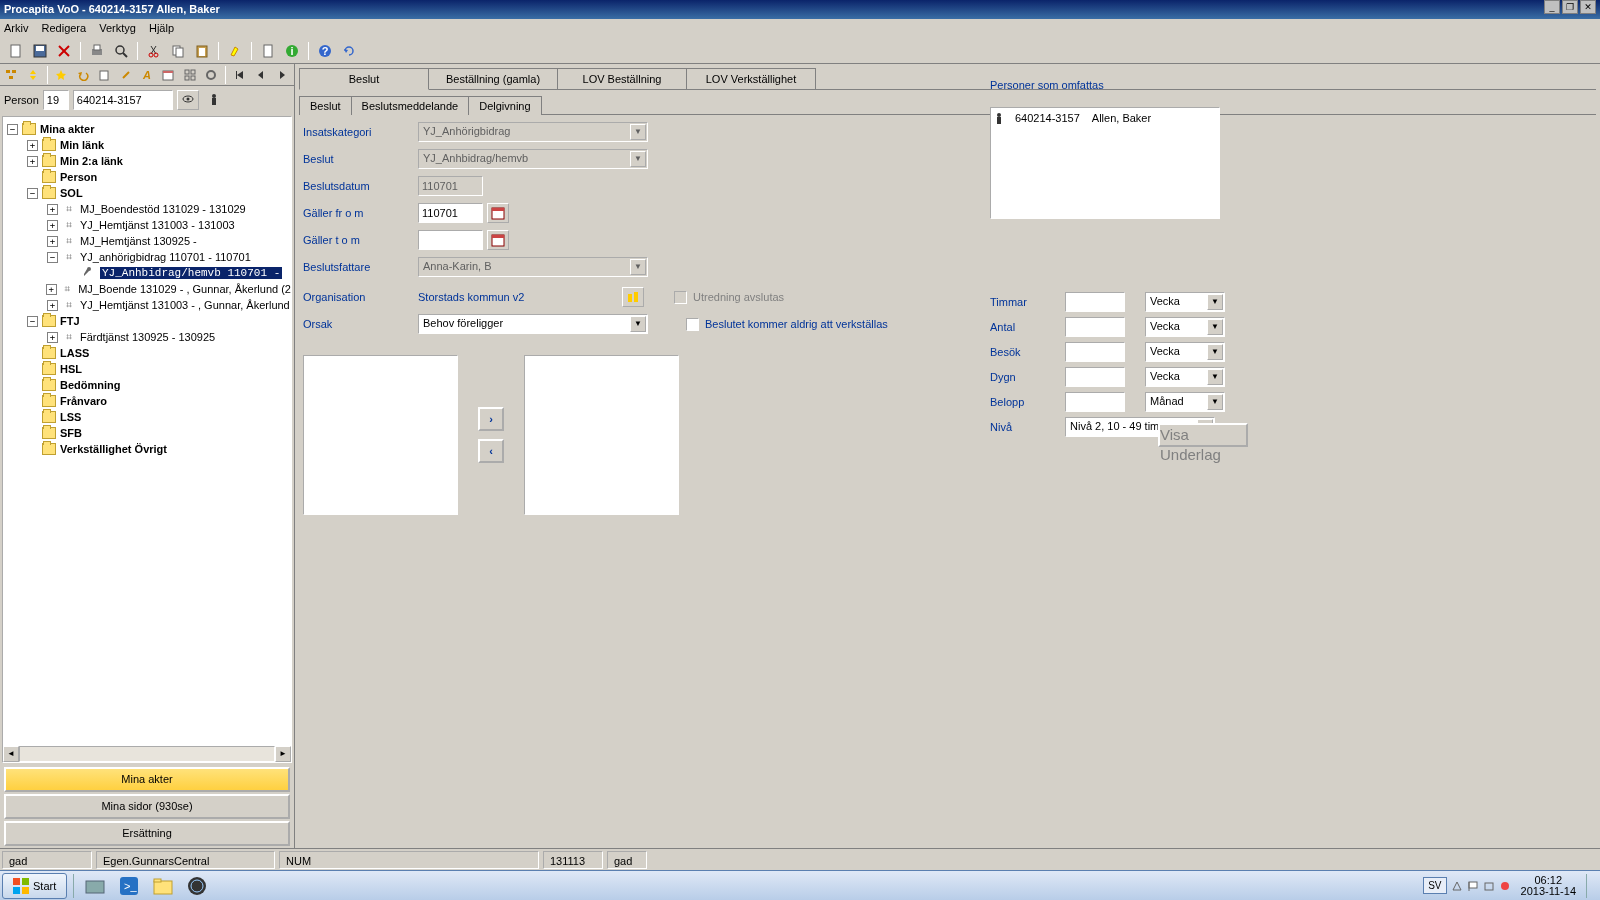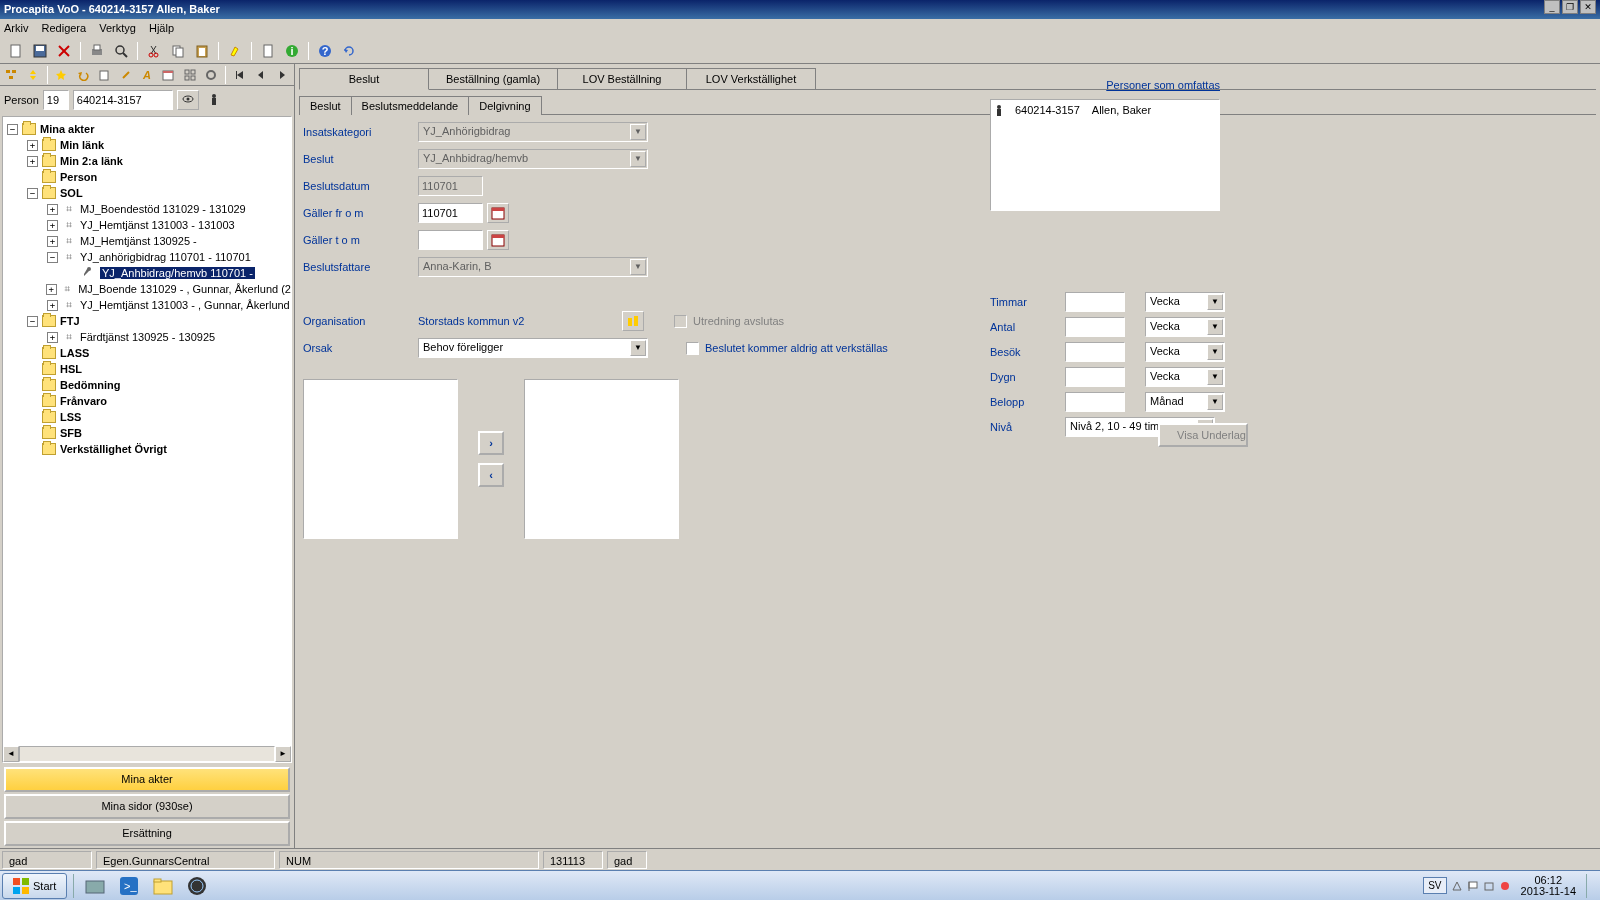--- a/index.html
+++ b/index.html
@@ -25,21 +25,21 @@
 .tree-container { flex:1; background:#fff; border:1px inset #fff; margin:2px; overflow:hidden; position:relative; }
 .tree { padding:4px 0; white-space:nowrap; }
 .tree-node { display:flex; align-items:center; height:16px; cursor:default; padding-left:4px; }
 .tree-exp { width:11px; height:11px; border:1px solid #808080; font-size:9px; line-height:9px; text-align:center; margin-right:4px; font-family:monospace; cursor:pointer; }
 .tree-space { width:15px; }
 .folder-icon { width:14px; height:12px; background:#ffe27a; border:1px solid #c0a030; margin-right:4px; position:relative; }
 .folder-icon::before { content:''; position:absolute; top:-3px; left:0; width:6px; height:3px; background:#ffe27a; border:1px solid #c0a030; border-bottom:none; }
 .hash-icon { width:14px; height:14px; margin-right:4px; display:flex; align-items:center; justify-content:center; font-size:10px; color:#666; }
 .wrench-icon { width:14px; height:14px; margin-right:4px; }
 .tree-label { }
-.tree-selected { background:#0a246a; color:#fff; padding:0 2px; }
+.tree-selected { background:#0a246a; color:#fff; padding:0 2px;font-family:Liberation Mono, monospace; }
 .tree-label.bold { font-weight:bold; }
 .indent { display:inline-block; }
 
 .tree-scroll { position:absolute; bottom:0; left:0; right:0; height:16px; background:#d4d0c8; display:flex; }
 .scroll-arrow { width:16px; height:16px; background:#d4d0c8; border:1px outset #fff; font-size:8px; line-height:14px; text-align:center; cursor:pointer; }
 .scroll-track { flex:1; background:#e8e4dc; border:1px inset #fff; }
 
 .nav-buttons { }
 .nav-btn { height:25px; border:2px outset #fff; margin:2px 4px; text-align:center; line-height:21px; cursor:pointer; }
 .nav-btn.active { background:linear-gradient(#ffe27a,#ffd040); }
@@ -58,41 +58,41 @@
 .form-label { width:115px; color:#003399; }
 .form-input { border:1px inset #fff; height:20px; padding:0 3px; background:#fff; }
 .form-input.ro { background:#d4d0c8; color:#606060; }
 .form-select { border:1px inset #fff; height:20px; width:230px; background:#fff; position:relative; }
 .form-select.ro { background:#d4d0c8; color:#606060; }
 .select-arrow { position:absolute; right:1px; top:1px; bottom:1px; width:16px; background:#d4d0c8; border:1px outset #fff; font-size:8px; text-align:center; line-height:14px; }
 .select-text { padding:2px 4px; display:block; }
 .cal-btn { width:22px; height:20px; border:1px outset #fff; background:#d4d0c8; margin-left:4px; display:flex; align-items:center; justify-content:center; cursor:pointer; }
 
 .persons-box { position:absolute; left:695px; top:130px; width:230px; }
-.persons-title { color:#003399; text-align:right; font-size:11px; margin-bottom:8px;text-decoration:underline; }
+.persons-title { color:#003399; text-align:left; font-size:11px; margin-bottom:16px; }
 .persons-list { border:1px inset #fff; background:#fff; height:112px; padding:4px; }
 .person-item { display:flex; gap:12px; }
 
 .check-row { display:flex; align-items:center; gap:6px; color:#808080; }
 .check-row.enabled { color:#003399; }
 .checkbox { width:13px; height:13px; border:1px inset #fff; background:#fff; }
 .checkbox.disabled { background:#d4d0c8; }
 
 .list-boxes { display:flex; gap:20px; align-items:center; margin-top:20px; }
 .list-box { width:155px; height:160px; border:1px inset #fff; background:#fff; }
 .arrow-btns { display:flex; flex-direction:column; gap:8px; }
 .arrow-btn { width:26px; height:24px; border:2px outset #fff; background:#d4d0c8; text-align:center; line-height:20px; color:#003399; font-weight:bold; cursor:pointer; }
 
 .amounts { position:absolute; left:695px; top:370px; }
 .amount-row { display:flex; align-items:center; gap:20px; margin-bottom:5px; }
 .amount-label { width:55px; color:#003399; }
 .amount-input { width:60px; height:20px; border:1px inset #fff; background:#fff; }
 .amount-select { width:80px; height:20px; border:1px inset #fff; background:#fff; position:relative; }
 .wide-select { width:150px; }
-.visa-btn { width:90px; height:24px; border:2px outset #fff; background:#d4d0c8; color:#808080; cursor:default; position:absolute; left:925px; top:499px; text-align:right; line-height:20px; font-size:11px; }
+.visa-btn { width:90px; height:24px; border:2px outset #fff; background:#d4d0c8; color:#808080; cursor:default; position:absolute; left:925px; top:499px; text-align:left; line-height:20px; font-size:15px; }
 
 .statusbar { position:absolute; bottom:30px; left:0; right:0; height:22px; background:#d4d0c8; border-top:1px solid #808080; display:flex; }
 .status-cell { border:1px inset #fff; padding:2px 6px; margin:2px; height:18px; line-height:14px; }
 
 .taskbar { position:absolute; bottom:0; left:0; right:0; height:30px; background:linear-gradient(#dfe8f6,#b8cde8); display:flex; align-items:center; border-top:1px solid #5a7fb0; }
 .start-btn { height:26px; padding:0 10px; margin:2px; border:1px solid #5a7fb0; border-radius:3px; background:linear-gradient(#f0f5fc,#c8d8ec); display:flex; align-items:center; gap:4px; cursor:pointer; }
 .task-icon { width:30px; height:26px; margin:2px; display:flex; align-items:center; justify-content:center; cursor:pointer; }
 .systray { margin-left:auto; display:flex; align-items:center; gap:4px; padding-right:6px; }
 .lang { border:1px solid #5a7fb0; padding:2px 4px; font-size:10px; background:#e8eef8; }
 .clock { text-align:center; font-size:10px; line-height:11px; padding:0 6px; }
@@ -495,21 +495,21 @@
             </svg>
           </div>
       </div>
       <div class="form-row">
         <span class="form-label">Beslutsfattare</span>
         <div class="form-select ro">
             <span class="select-text">Anna-Karin, B</span>
             <span class="select-arrow">▼</span>
           </div>
       </div>
-      <div class="form-row" style="margin-top:32px">
+      <div class="form-row" style="margin-top:8px">
         <span class="form-label">Organisation</span>
         <span style="color:#003399;width:200px">Storstads kommun v2</span>
         <div class="cal-btn">
             <svg width="14" height="14">
               <rect x="2" y="4" width="4" height="8" fill="#fc0"></rect>
               <rect x="8" y="2" width="4" height="10" fill="#fc0"></rect>
             </svg>
           </div>
         <div style="width:30px"></div>
         <div class="check-row">

